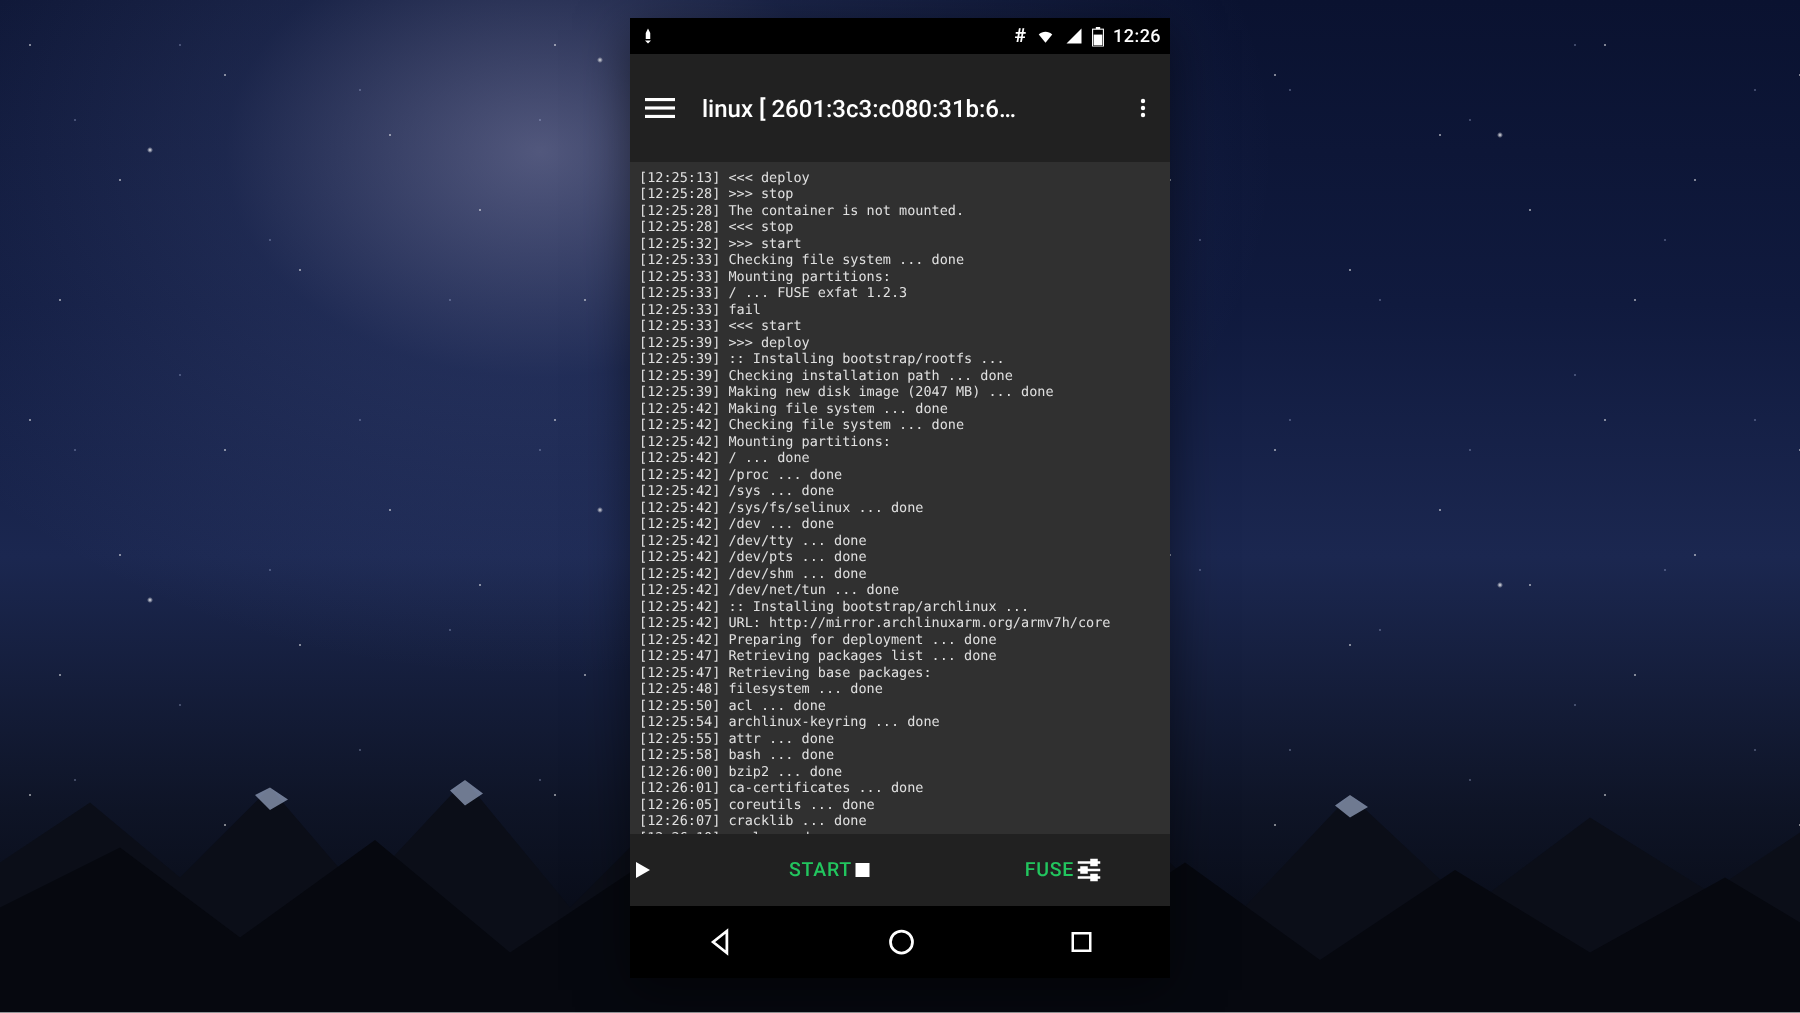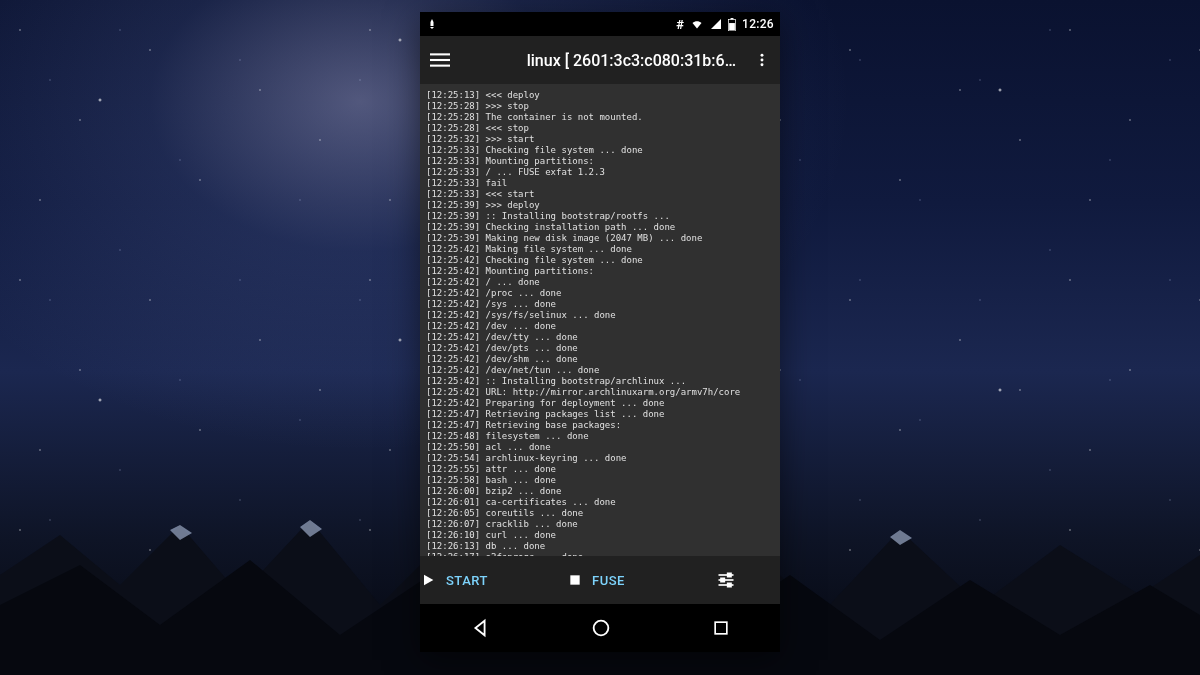--- a/index.html
+++ b/index.html
@@ -89,23 +89,22 @@
   }
   .status-left { display: flex; align-items: center; gap: 6px; }
   .status-right { margin-left: auto; display: flex; align-items: center; gap: 6px; }
   .clock { font-weight: 500; letter-spacing: 0.3px; }
 
   .app-bar {
     height: 48px;
     background: #212121;
     display: flex;
     align-items: center;
-    padding: 0 10px;
+    padding: 12px 10px;
     gap: 18px;
-    text-align: right;
   }
   .app-title {
     font-size: 16px;
     font-weight: 500;
     white-space: nowrap;
     overflow: hidden;
     text-overflow: ellipsis;
     flex: 1;
   }
 
@@ -125,26 +124,26 @@
     height: 48px;
     background: #212121;
     display: flex;
     align-items: center;
   }
   .bottom-btn {
     flex: 1;
     height: 100%;
     display: flex;
     align-items: center;
-    justify-content: flex-start;
+    justify-content: space-between;
     gap: 10px;
     font-size: 13px;
     font-weight: 500;
     letter-spacing: 0.5px;
-    color: #7dd3fc;
+    color: #22c55e;
   }
   .bottom-btn.settings { flex: 0 0 64px; }
 
   .nav-bar {
     height: 48px;
     background: #000;
     display: flex;
     align-items: center;
     justify-content: space-around;
   }

